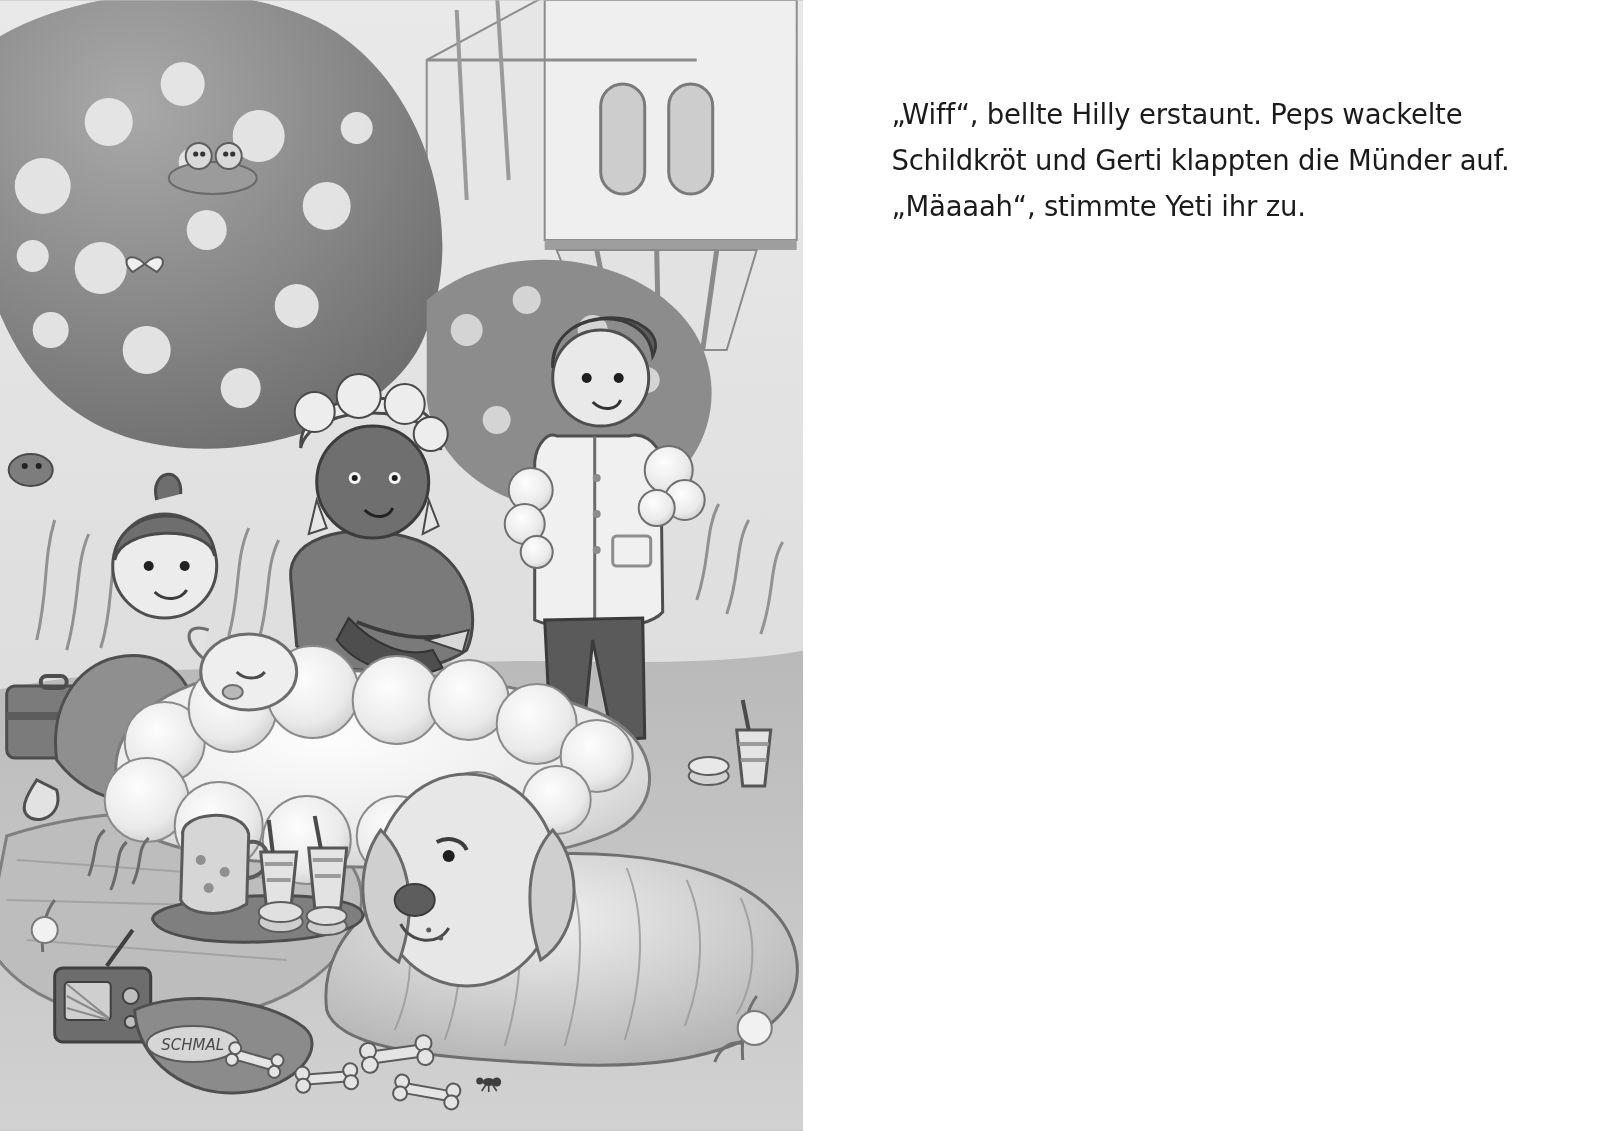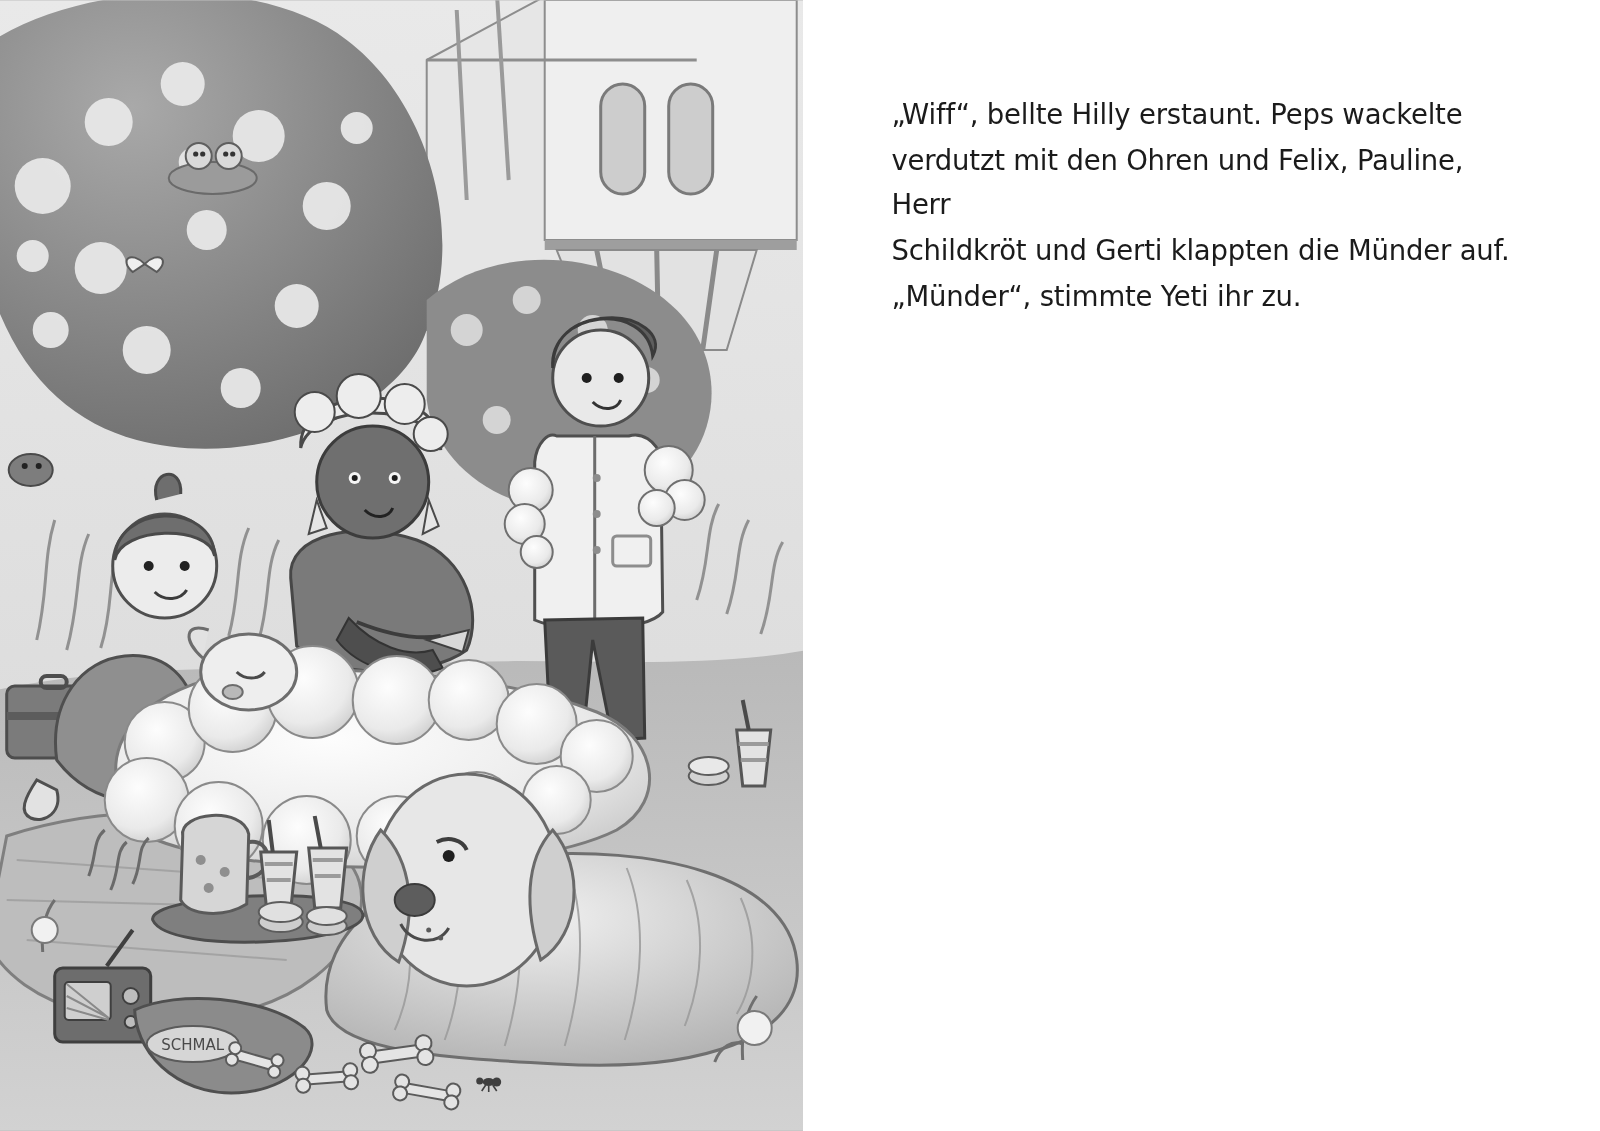--- a/index.html
+++ b/index.html
@@ -25,20 +25,21 @@
   .page-left {
     position: relative;
     width: 810px;
     height: 1131px;
     overflow: hidden;
     background: #cfcfcf;
   }
   .illus {
     position: absolute;
     inset: 0;
+    font-style: italic;
   }
   .illus svg { display: block; width: 100%; height: 100%; }
 
   
   .page-right {
     position: relative;
     width: 790px;
     height: 1131px;
     background: #ffffff;
     padding-left: 13px;
@@ -382,19 +383,18 @@
         </g>
 
         <rect x="0" y="0" width="810" height="1131" fill="none" stroke="#bfbfbf" stroke-width="1"></rect>
       </svg>
     </div>
   </div>
 
   <div class="page-right">
     <div class="text-block">
       <p>„Wiff“, bellte Hilly erstaunt. Peps wackelte</p>
-      <p>verdutzt mit den Ohren und Felix, Pauline, Herr</p>
       <p>Schildkröt und Gerti klappten die Münder auf.</p>
-      <p>„Münder“, stimmte Yeti ihr zu.</p>
+      <p>„Mäaaah“, stimmte Yeti ihr zu.</p>
     </div>
   </div>
 
 </div>
 
 </body></html>

